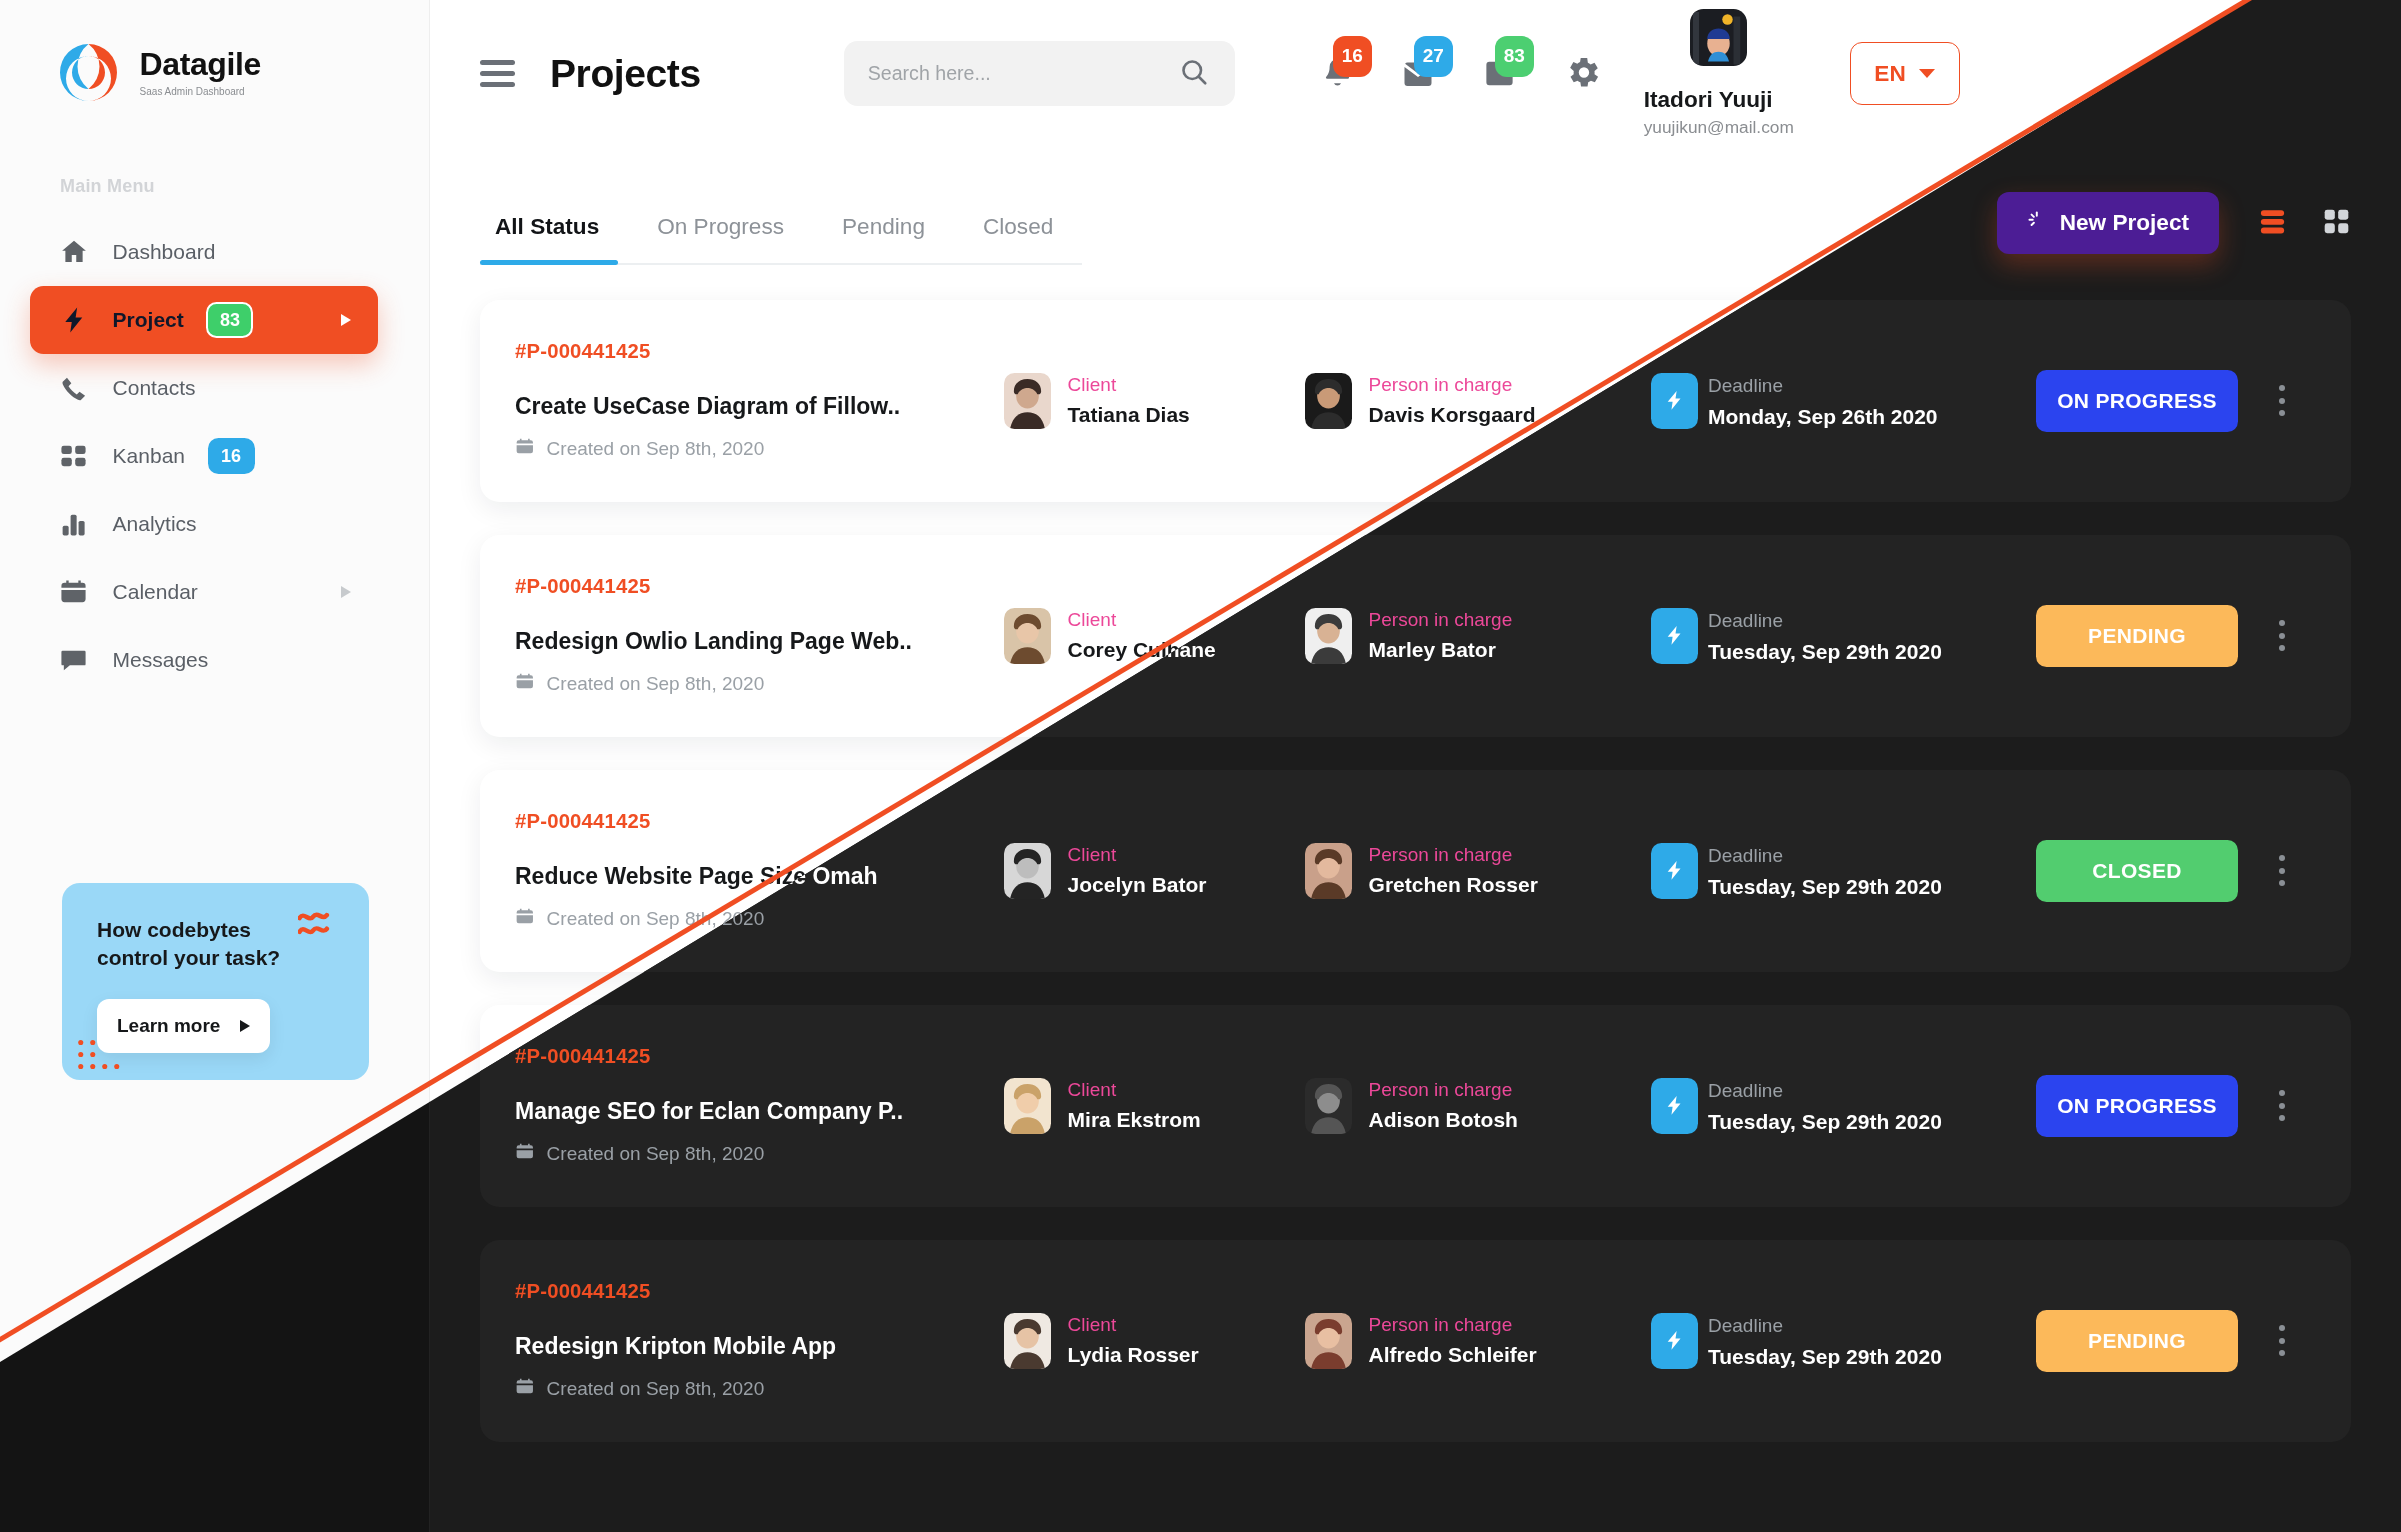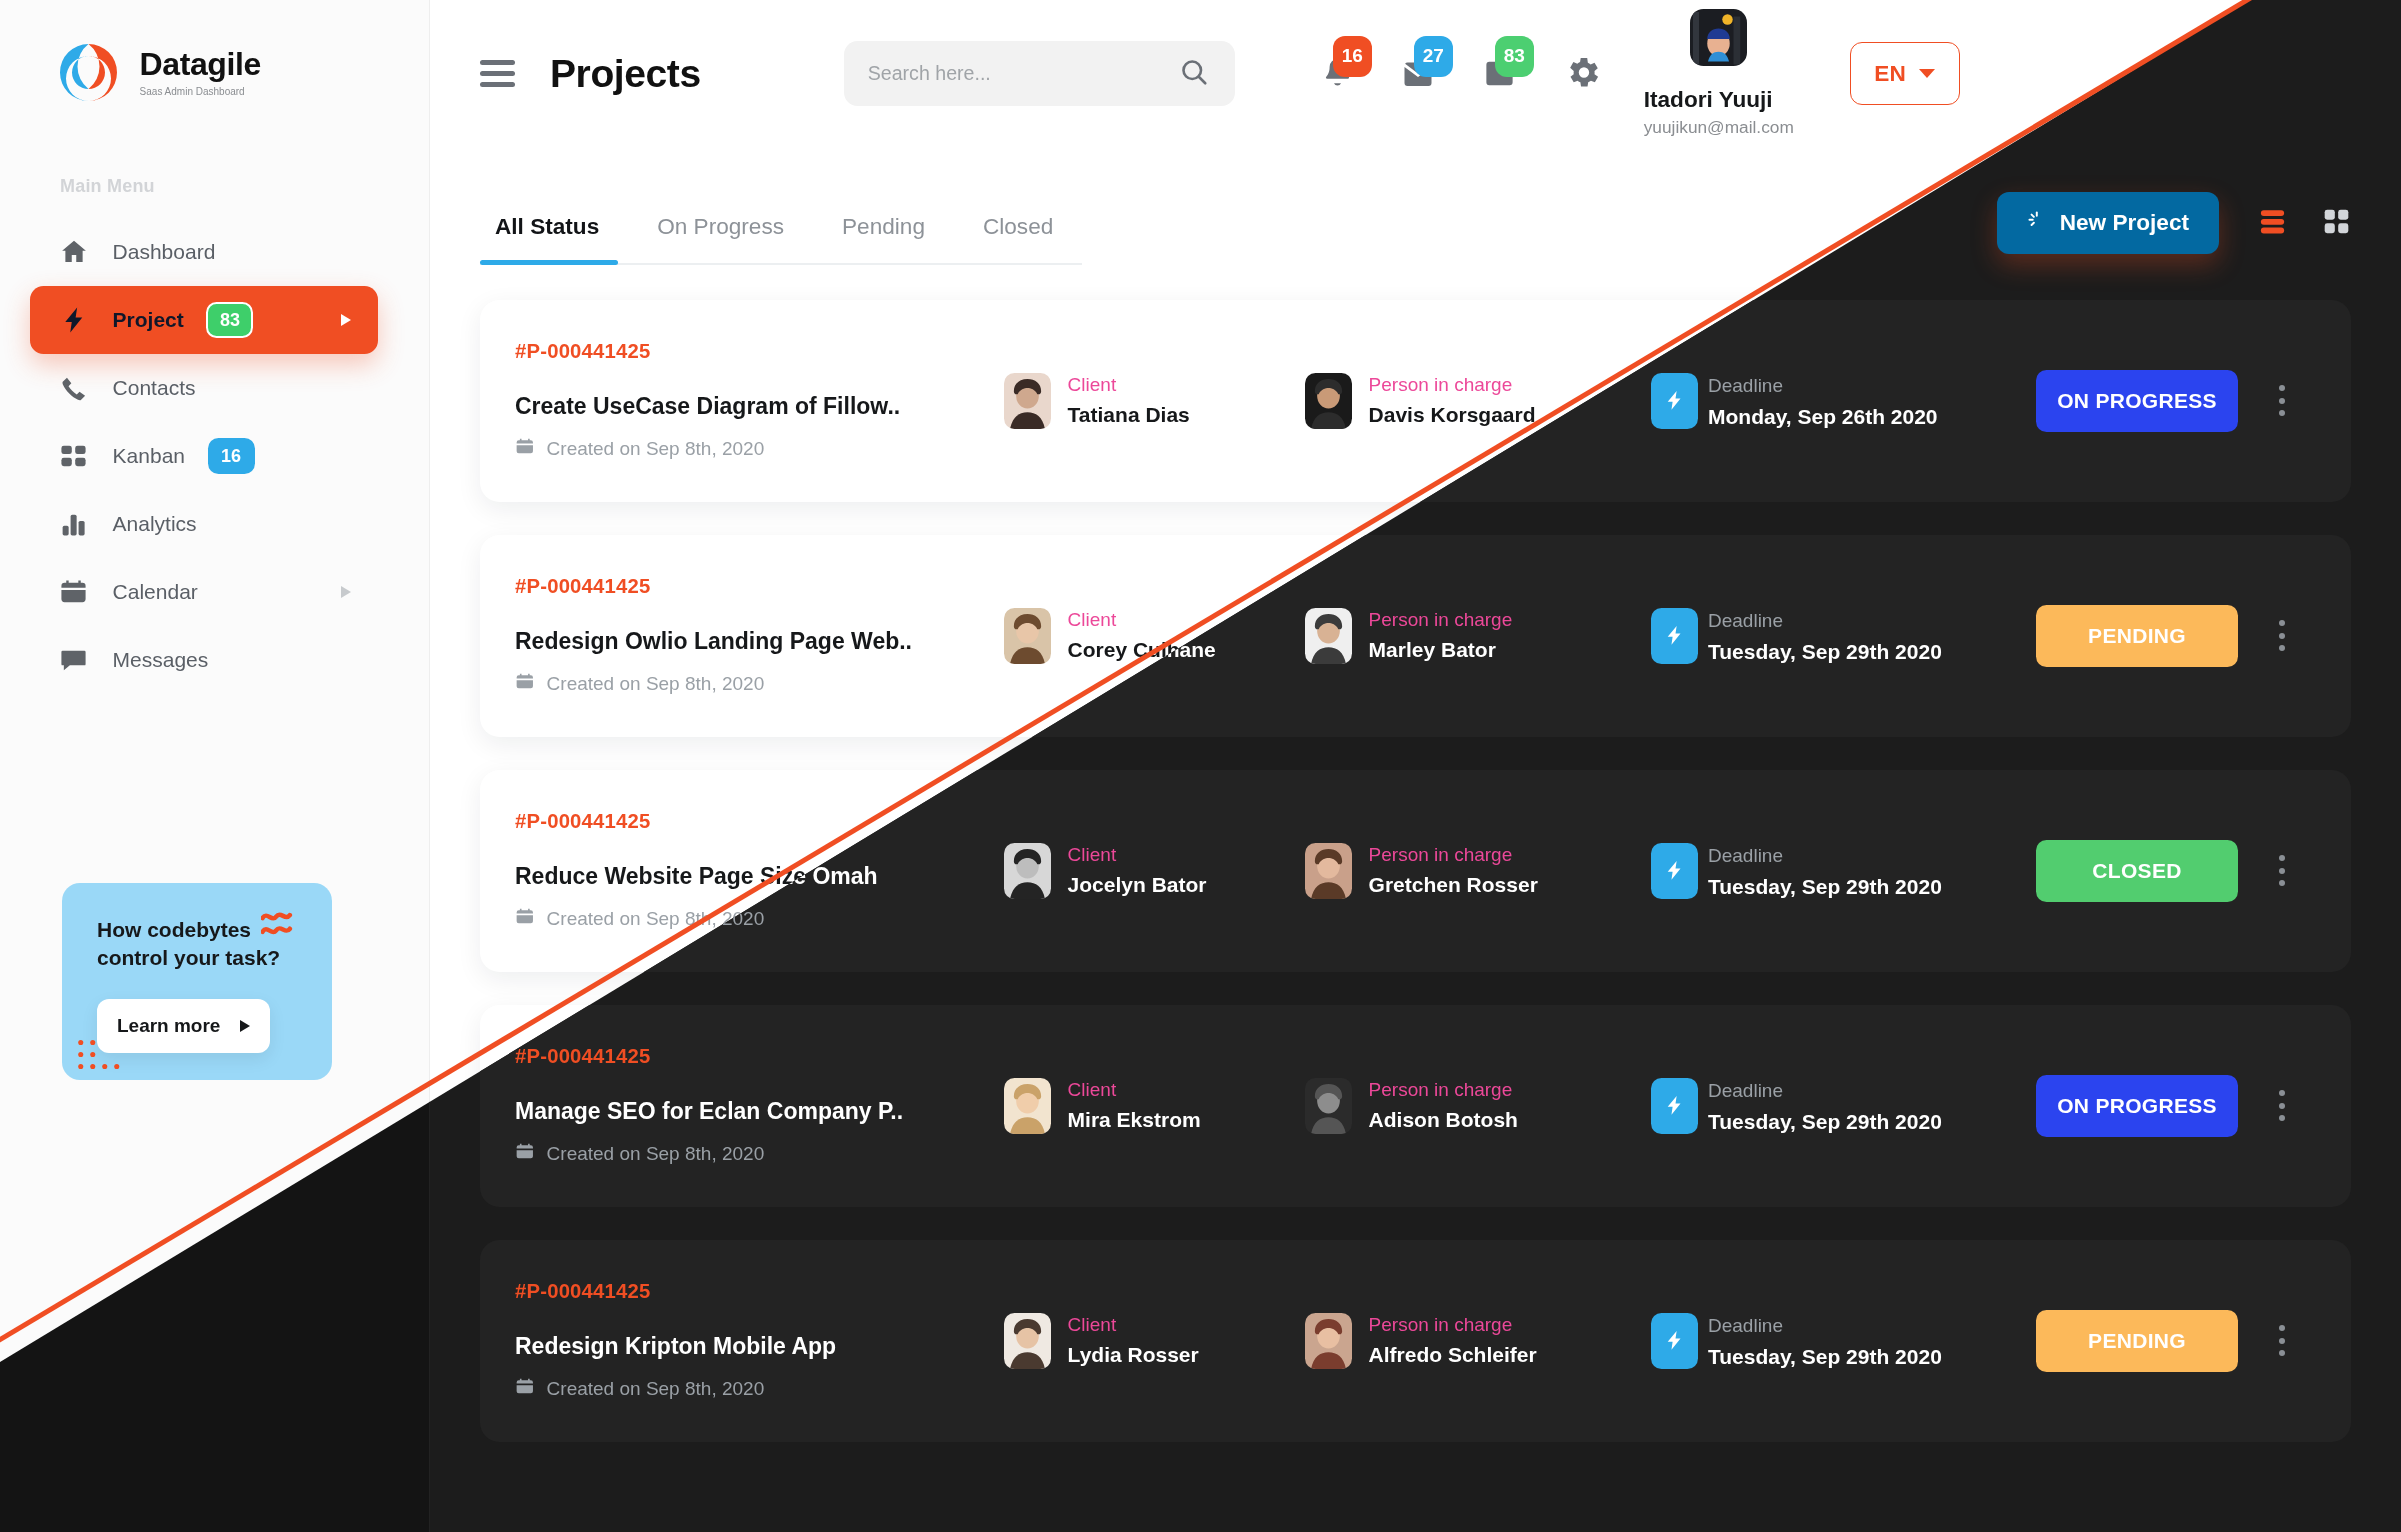--- a/index.html
+++ b/index.html
@@ -77,21 +77,21 @@
   .nav-badge.green { background: #3ecf6a; border: 2.3px solid #ffffff; }
   .nav-badge.blue  { background: #2eaae8; }
   .nav-caret { margin-left: auto; width: 0; height: 0;
     border-left: 10.5px solid currentColor; border-top: 6.8px solid transparent; border-bottom: 6.8px solid transparent;
     color:#c7cacd; }
   .nav-item.active .nav-caret { color: #ffffff; }
 
   
   .promo {
     position: absolute; left: 62px; top: 883px;
-    width: 270px; height: 197px; border-radius: 18px;
+    width: 307px; height: 197px; border-radius: 18px;
     background: #9ad8f7; padding: 33px 30px 0 35px; overflow: hidden;
   }
   .promo-title { font-size: 21px; font-weight: bold; color: #16181a; line-height: 1.33; width: 226px; }
   .promo-btn {
     margin-top: 27px; width: 173px; height: 54px; border-radius: 12px; background: #ffffff;
     display: flex; align-items: center; justify-content: center; gap: 19.6px;
     font-size: 19px; font-weight: bold; color: #16181a; cursor: pointer;
     box-shadow: 0 6px 16.6px rgba(0,0,0,0.08);
   }
   .promo-btn .tri { width:0;height:0;border-left:10.5px solid #16181a;border-top:6.8px solid transparent;border-bottom:6.8px solid transparent; }
@@ -161,21 +161,21 @@
   .dark .tab { color: #8d9298; }
   .tab.active { color: #121417; font-weight: bold; }
   .dark .tab.active { color: #ffffff; }
   .tab.active::after {
     content: ""; position: absolute; left: 0; right: 10.5px; bottom: -2.3px; height: 5.3px;
     background: #2eaae8; border-radius: 3px;
   }
 
   .tabsrow-right { margin-left: auto; display: flex; align-items: center; gap: 39px; padding-bottom: 10.5px; }
   .new-project {
-    height: 62px; padding: 0 30px; border-radius: 12px; background: #0369a1; border: none;
+    height: 62px; padding: 0 30px; border-radius: 12px; background: #4c1d95; border: none;
     color: #fff; font-family:"Liberation Sans",sans-serif; font-size: 22.6px; font-weight: bold;
     display: flex; align-items: center; gap: 13.5px; cursor: pointer;
     box-shadow: 0 10.5px 25.6px rgba(240,78,35,0.30);
   }
   .view-toggle { display: flex; align-items: center; gap: 35px; }
   .vt { cursor: pointer; }
 
   
   .list { padding: 35px 50px 0 50px; display: flex; flex-direction: column; gap: 33px; }
   .card {

